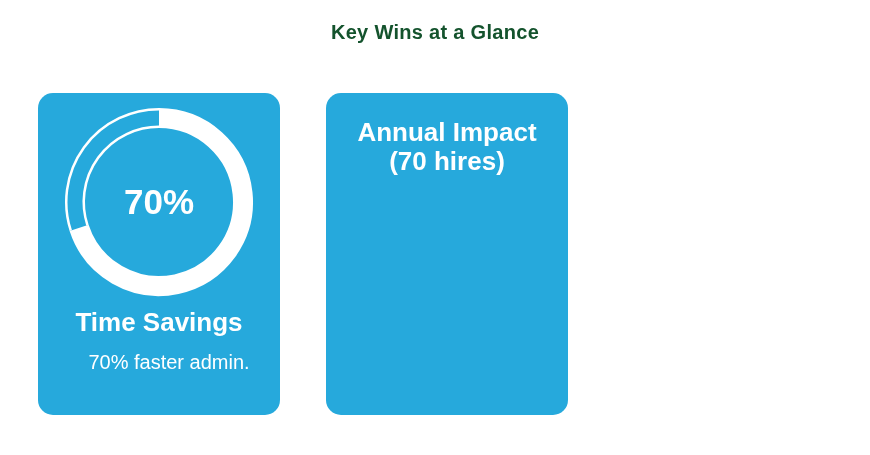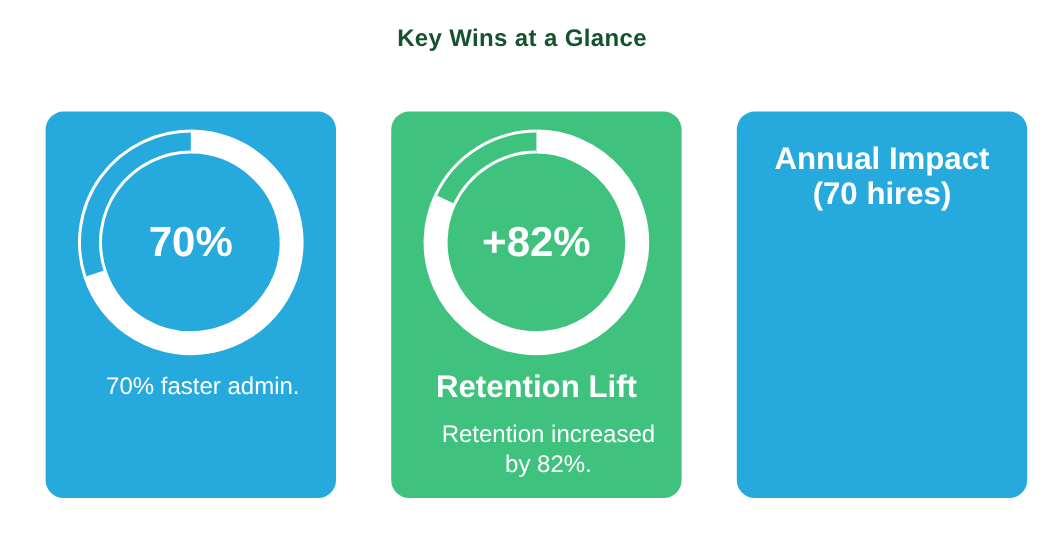--- a/index.html
+++ b/index.html
@@ -56,33 +56,22 @@
 
   <section class="stat-card" style="background-color: rgb(38, 169, 220);">
     <div class="donut-wrap">
       <svg viewBox="0 0 190 190">
           <path d="M95.00 11.00A84 84 0 1 1 15.11 120.96" fill="none" stroke="#ffffff" stroke-width="20"></path>
           <path d="M6.79 123.66A92.75 92.75 0 0 1 95.00 2.25" fill="none" stroke="#ffffff" stroke-width="2.5"></path>
           <path d="M23.43 118.25A75.25 75.25 0 0 1 95.00 19.75" fill="none" stroke="#ffffff" stroke-width="2.5"></path>
         </svg>
       <div class="donut-center-label">70%</div>
     </div>
+    <div class="card-title">Time Savings</div>
     <div class="card-subtitle">70% faster admin.</div>
   </section>
 
-  <section class="stat-card" style="background-color: rgb(62, 194, 126);">
-    <div class="donut-wrap">
-      <svg viewBox="0 0 190 190">
-          <path d="M95.00 11.00A84 84 0 1 1 18.99 59.23" fill="none" stroke="#ffffff" stroke-width="20"></path>
-          <path d="M11.08 55.51A92.75 92.75 0 0 1 95.00 2.25" fill="none" stroke="#ffffff" stroke-width="2.5"></path>
-          <path d="M26.91 62.96A75.25 75.25 0 0 1 95.00 19.75" fill="none" stroke="#ffffff" stroke-width="2.5"></path>
-        </svg>
-      <div class="donut-center-label">+82%</div>
-    </div>
-    <div class="card-title">Retention Lift</div>
-    <div class="card-subtitle">Retention increased by 82%.</div>
-  </section>
 
   <section class="stat-card" style="background-color: rgb(38, 169, 220);">
     <div class="card-title">Annual Impact (70 hires)</div>
   </section>
 
 </div>
 
 </body></html>

